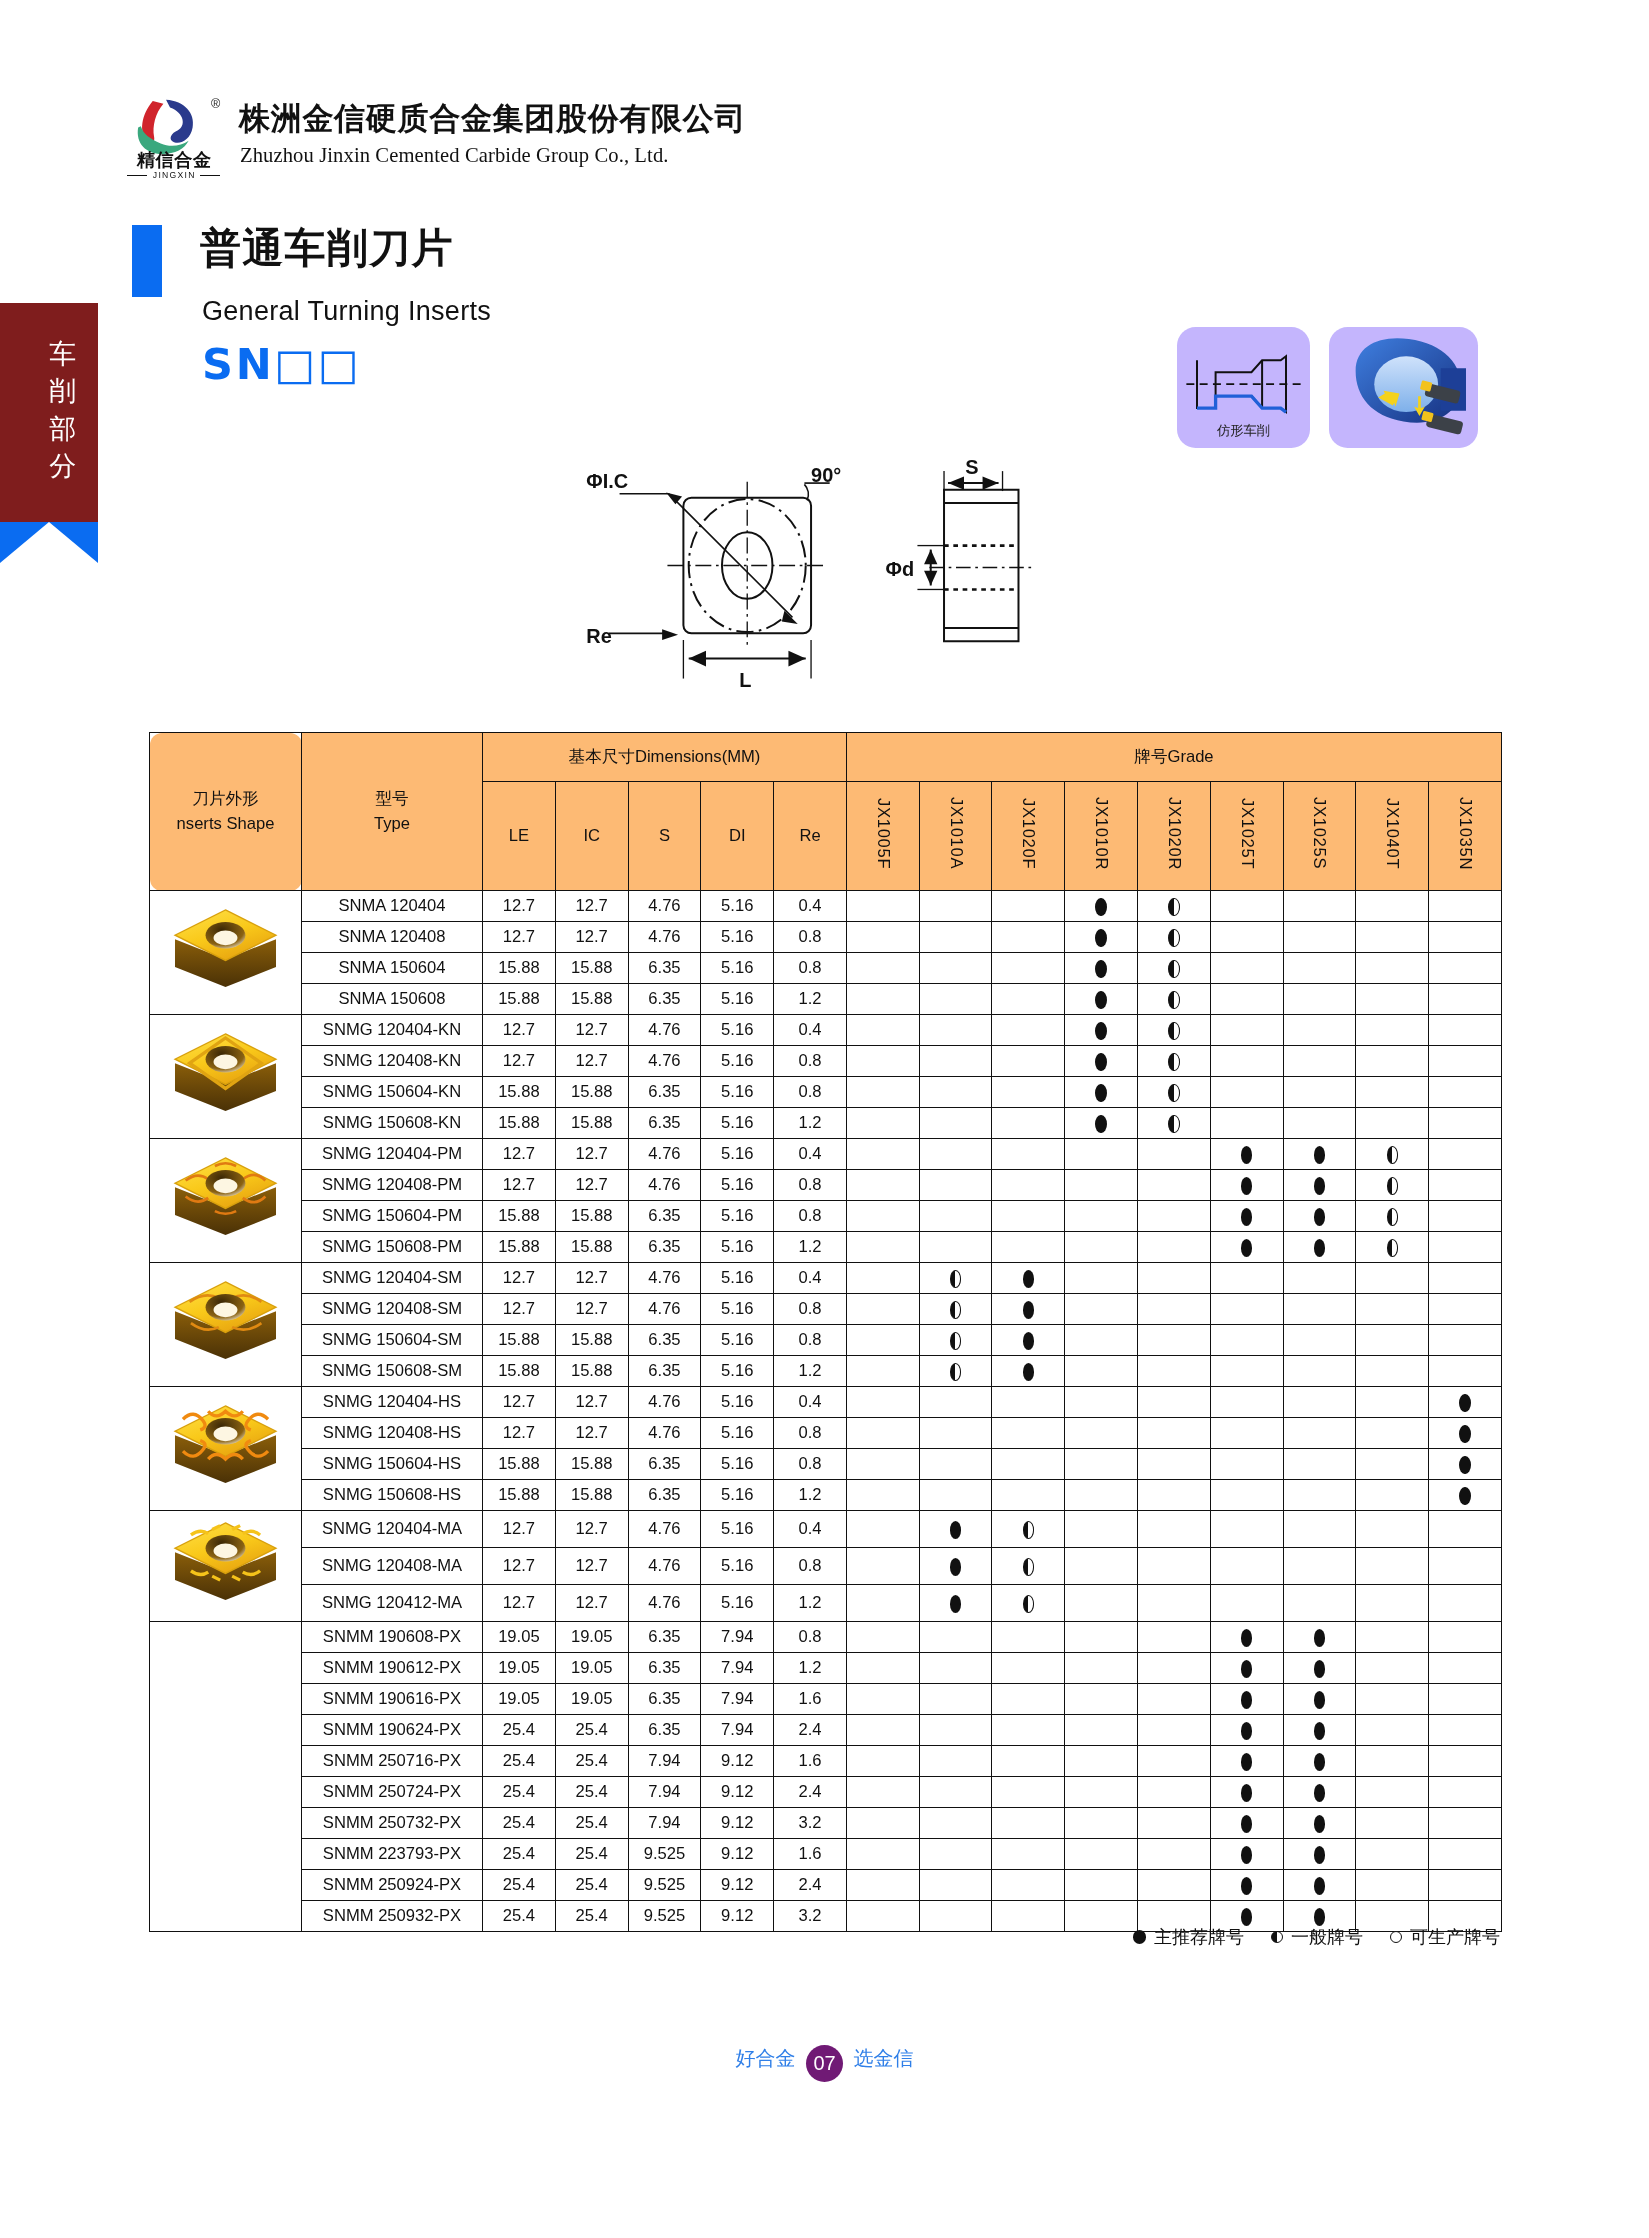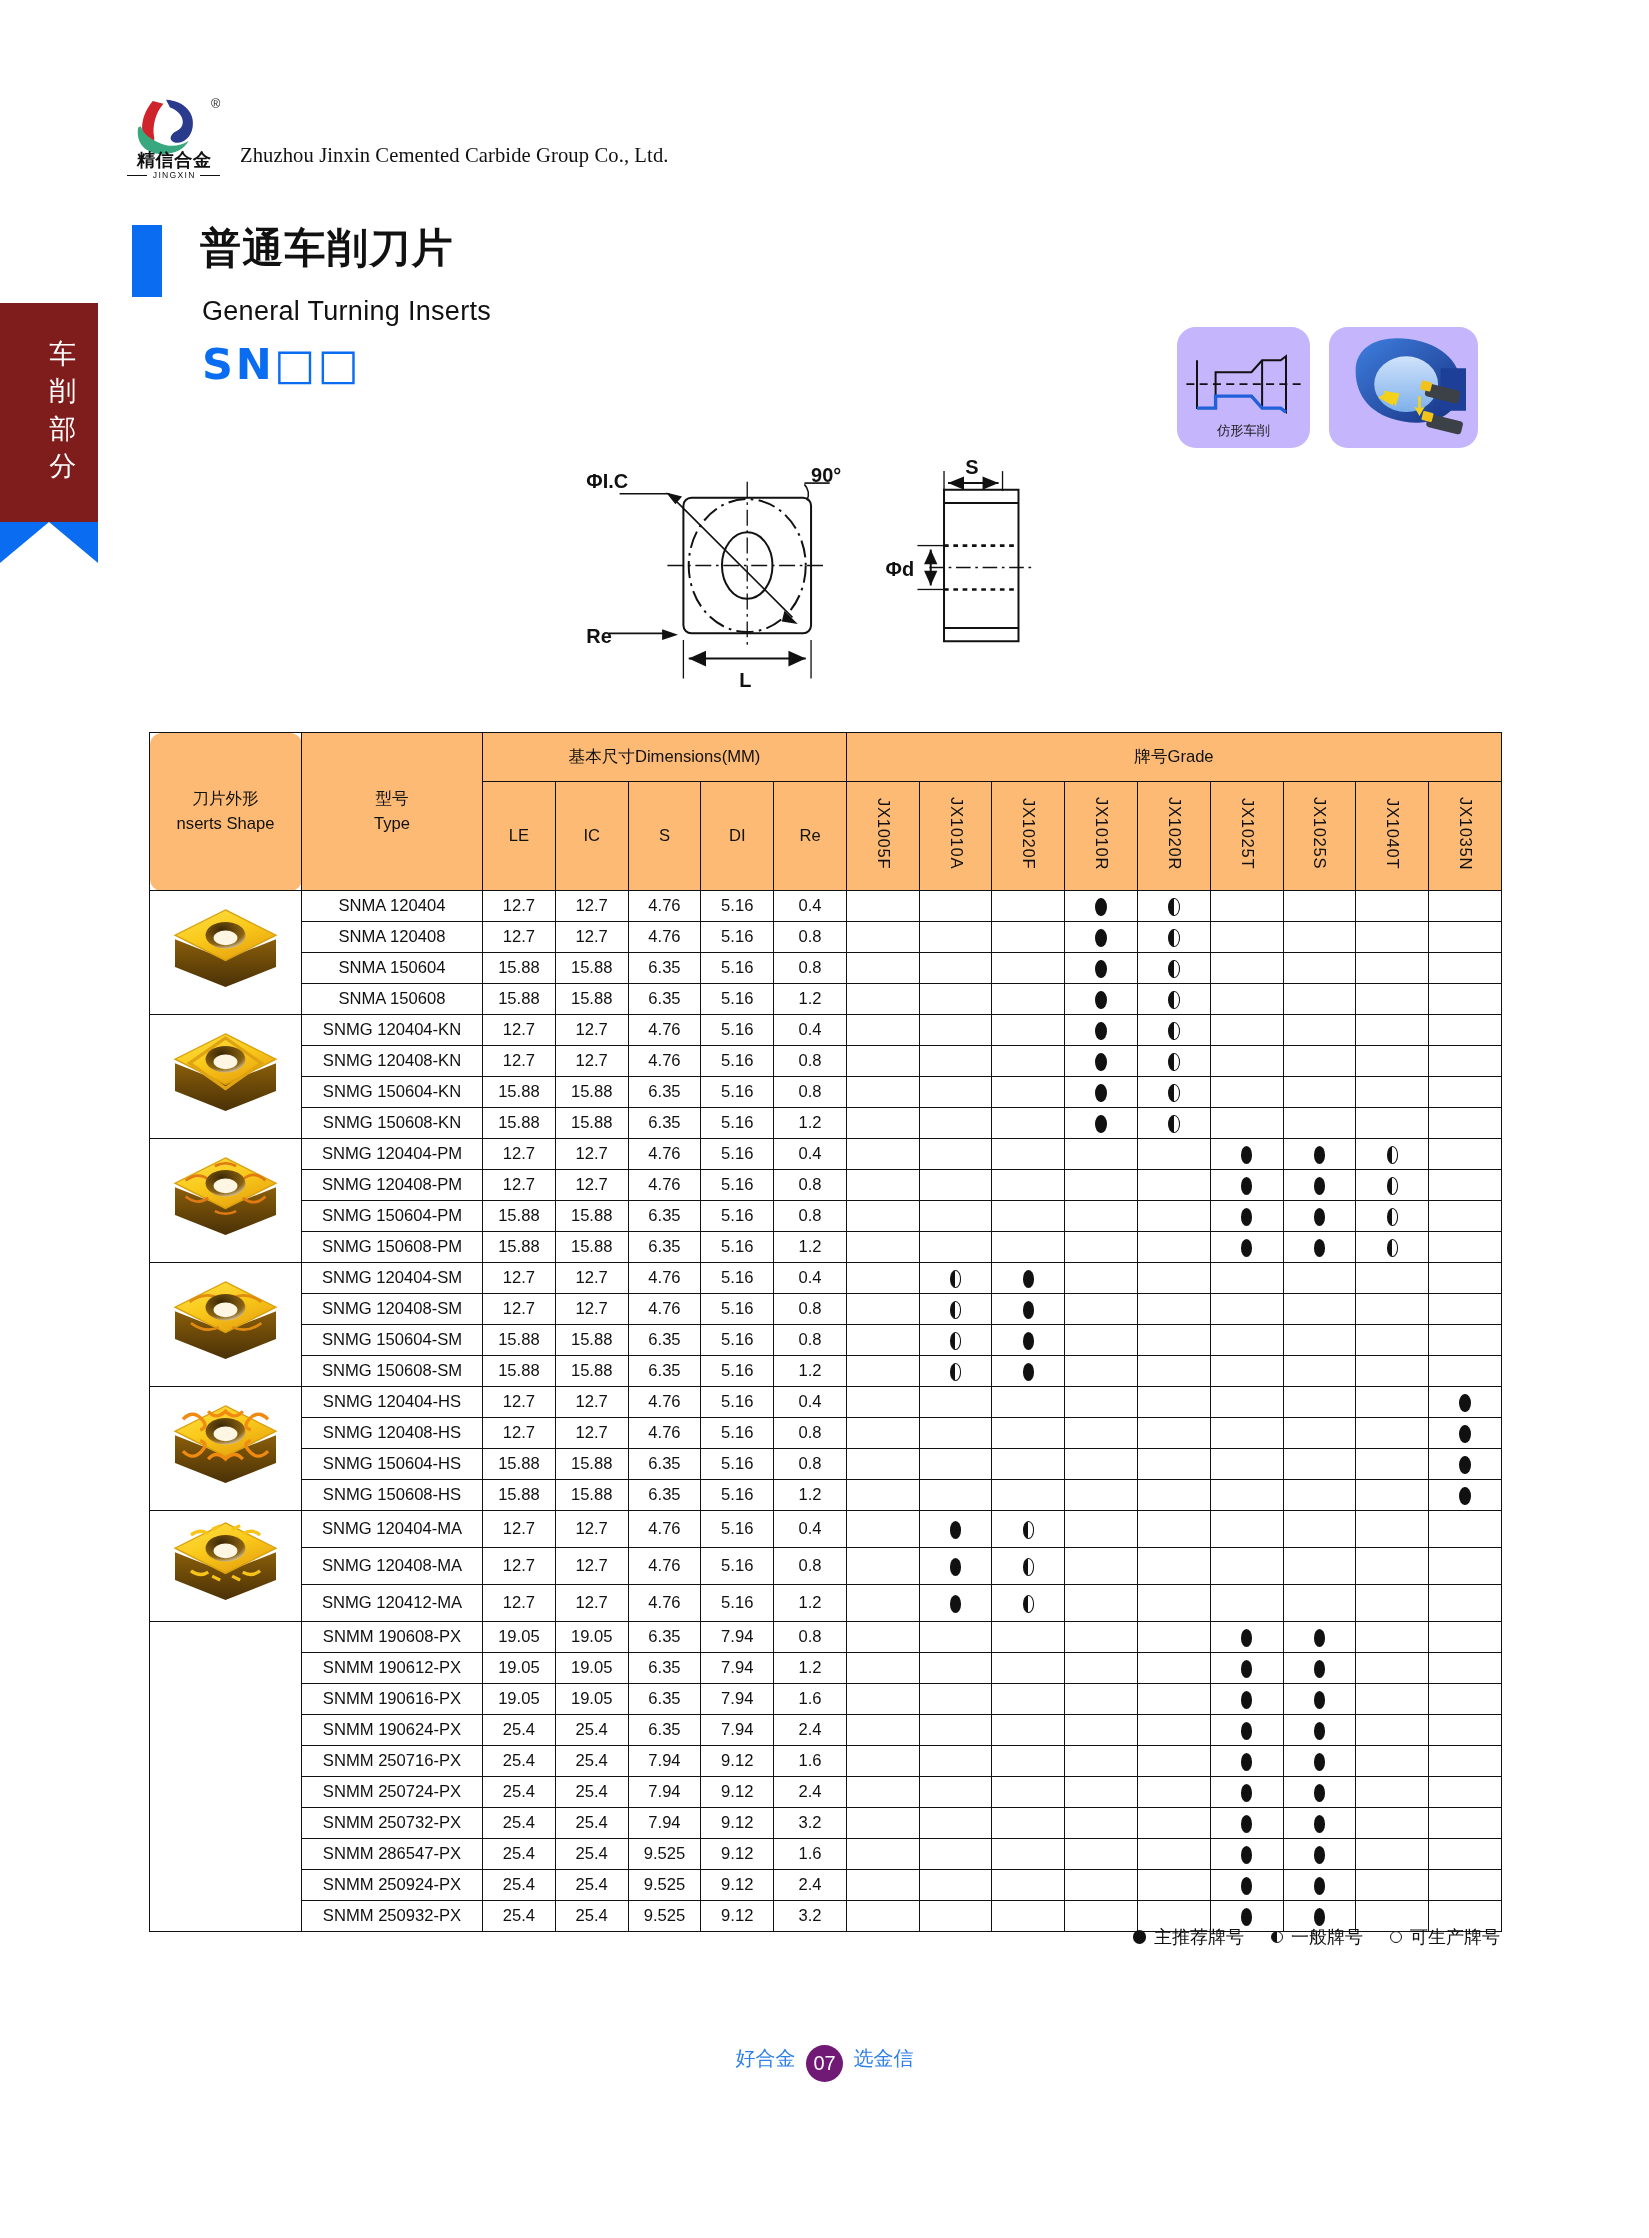--- a/index.html
+++ b/index.html
@@ -161,20 +161,21 @@
         <path d="M40 12 C22 34 20 58 30 72 C36 80 44 76 42 66 C39 50 44 30 56 16 Z" fill="#d0242c"></path>
         <path d="M60 10 C88 12 104 30 100 52 C97 70 82 78 72 74 C62 70 68 60 78 56 C90 50 88 30 66 22 Z" fill="#2a3a8c"></path>
         <path d="M18 52 C14 76 30 92 54 92 C74 92 88 84 94 72 C82 80 66 82 52 76 C36 69 26 62 22 50 Z" fill="#3aa87e"></path>
       </svg>
       <span class="logo-reg">®</span>
       <div class="logo-cn-badge">精信合金</div>
       <div class="logo-badge-rule" style="left:1.3px;width:20px;"></div>
       <div class="logo-badge-rule" style="left:74px;width:20px;"></div>
       <div class="logo-en-badge">JINGXIN</div>
     </div>
+    <div class="co-cn">株洲金信硬质合金集团股份有限公司</div>
     <div class="co-en">Zhuzhou Jinxin Cemented Carbide Group Co., Ltd.</div>
   </div>
 
   <div class="title-bar"></div>
   <div class="title-cn">普通车削刀片</div>
   <div class="title-en">General Turning Inserts</div>
   <div class="code-title">SN□□</div>
 
   <div class="feat feat-a">
     <svg width="133" height="93" viewBox="0 0 200 140" style="position:absolute;left:0;top:8px;">
@@ -976,21 +977,21 @@
             <td></td>
             <td></td>
             <td></td>
             <td></td>
             <td><span class="mk mk-full"></span></td>
             <td><span class="mk mk-full"></span></td>
             <td></td>
             <td></td>
           </tr>
           <tr>
-            <td class="cell-type">SNMM 286547-PX</td>
+            <td class="cell-type">SNMM 223793-PX</td>
             <td class="cell-num">25.4</td>
             <td class="cell-num">25.4</td>
             <td class="cell-num">9.525</td>
             <td class="cell-num">9.12</td>
             <td class="cell-num">1.6</td>
             <td></td>
             <td></td>
             <td></td>
             <td></td>
             <td></td>

